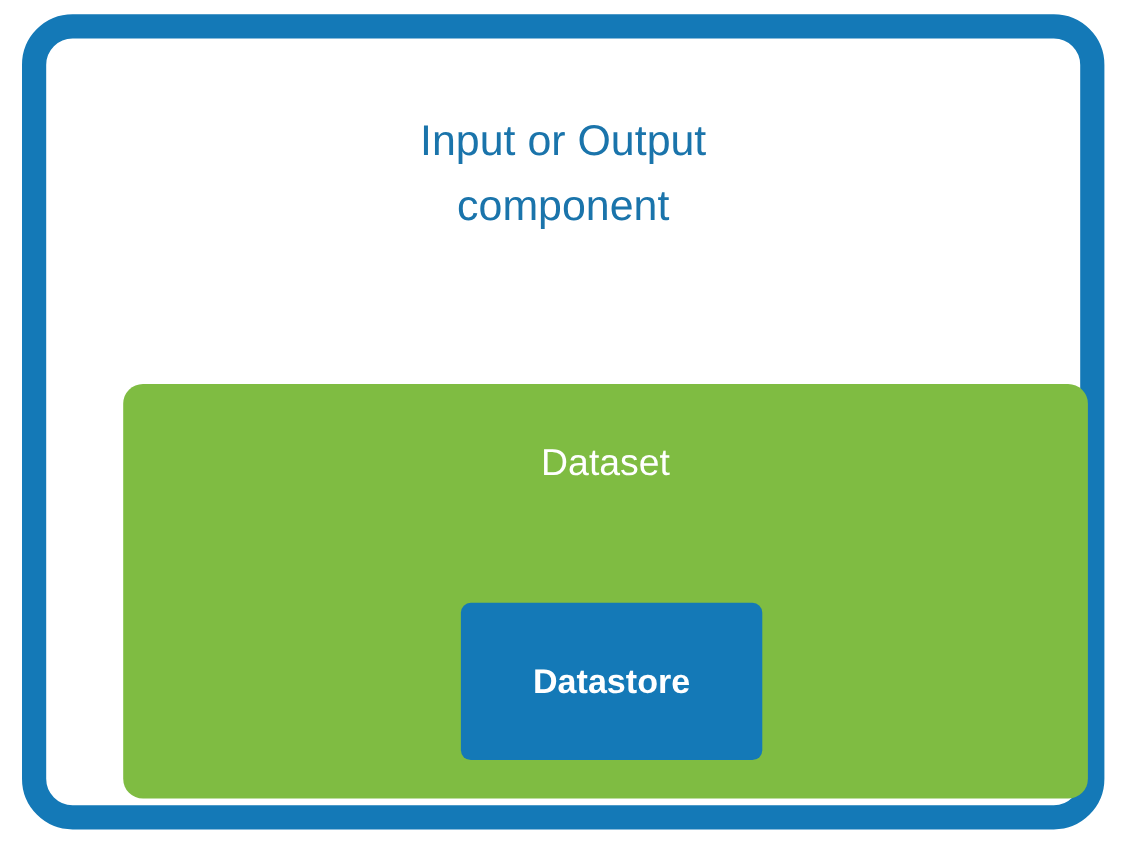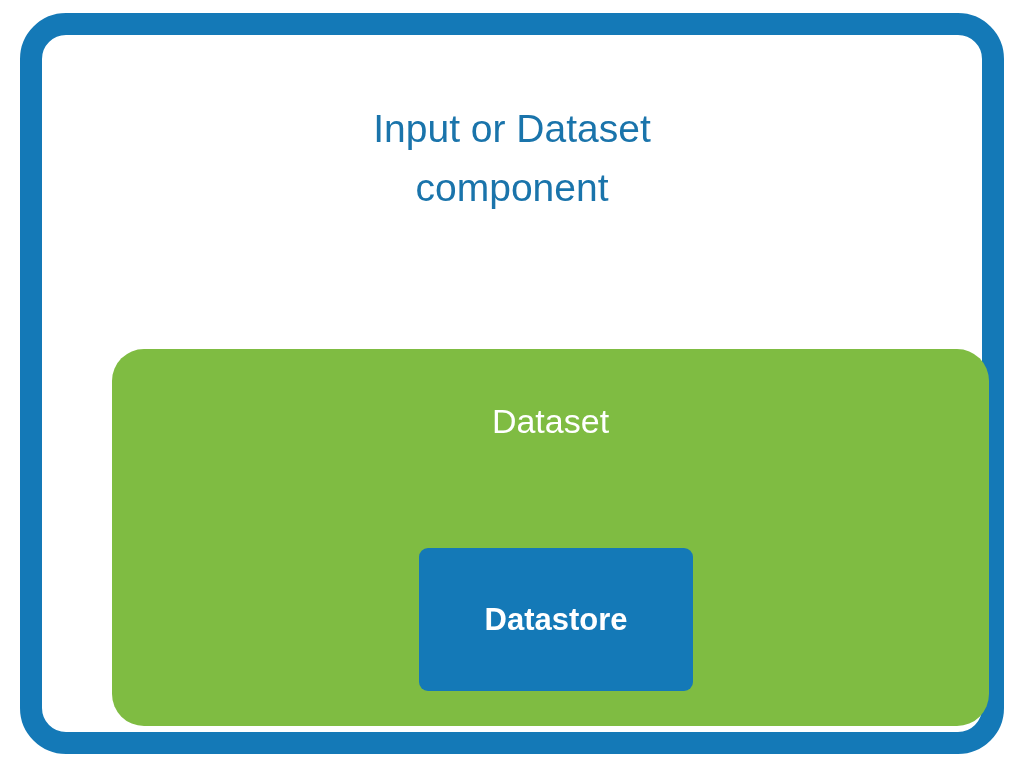--- a/index.html
+++ b/index.html
@@ -51,21 +51,21 @@
   }
 
   
   #dataset-box {
     position: absolute;
     left: 70px;
     top: 314px;
     width: 877px;
     height: 377px;
     background: #7fbc42;
-    border-radius: 32px;
+    border-radius: 18px;
   }
 
   #dataset-label {
     position: absolute;
     left: 0;
     top: 52px;
     width: 100%;
     text-align: center;
     color: #ffffff;
     font-family: "Liberation Sans", sans-serif;
@@ -101,21 +101,21 @@
     line-height: 36px;
   }
 </style>
 </head>
 <body>
 
 <div id="diagram-canvas">
 
   <div id="component-container">
 
-    <div id="component-title">Input or Dataset
+    <div id="component-title">Input or Output
 component</div>
 
     <div id="dataset-box">
 
       <div id="dataset-label">Dataset</div>
 
       <div id="datastore-box">
         <div id="datastore-label">Datastore</div>
       </div>
 

